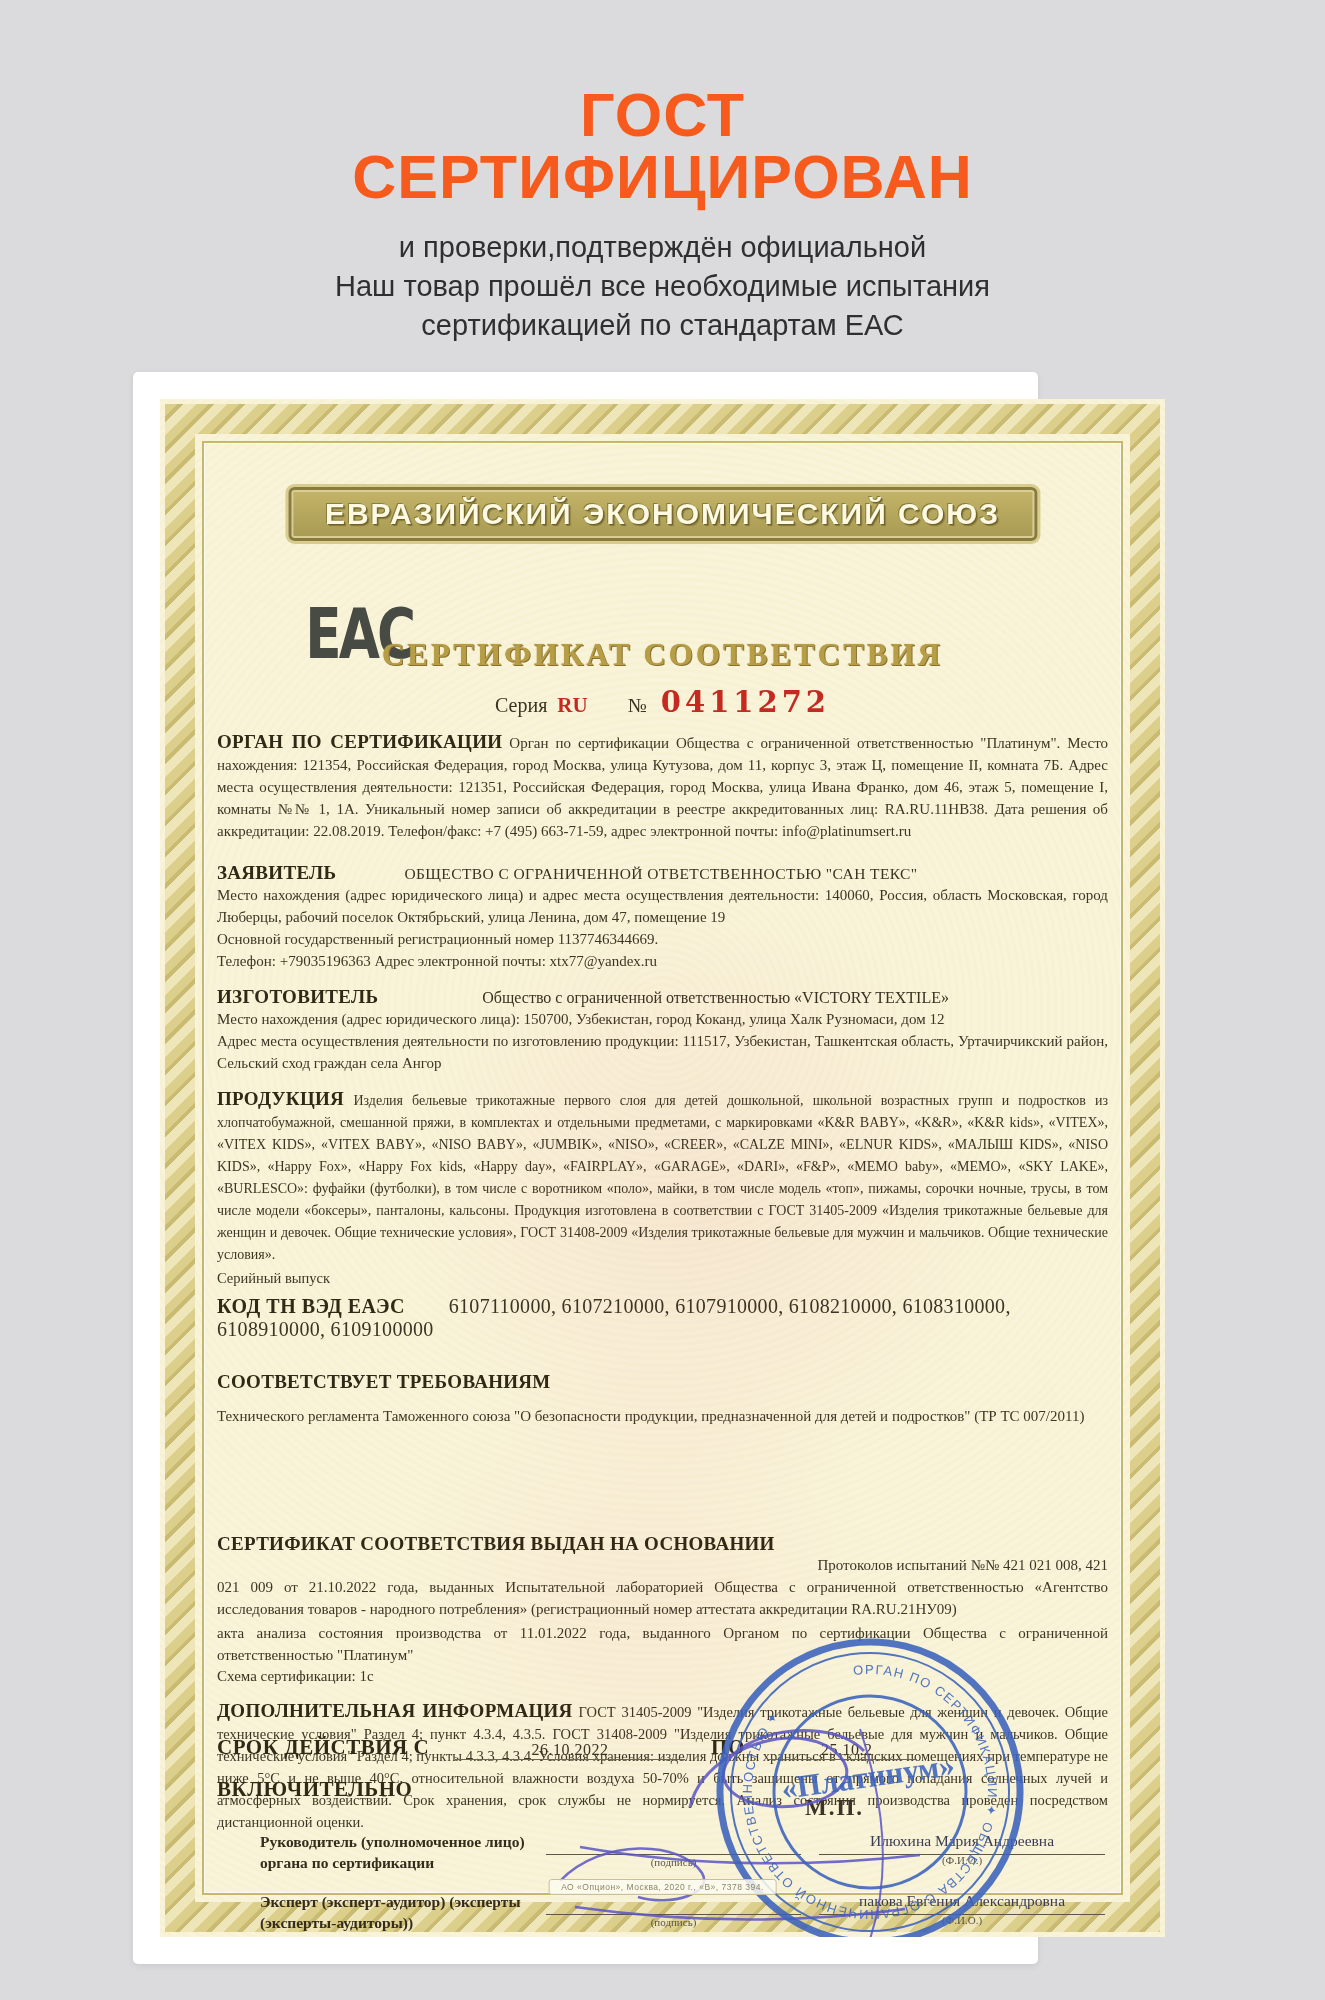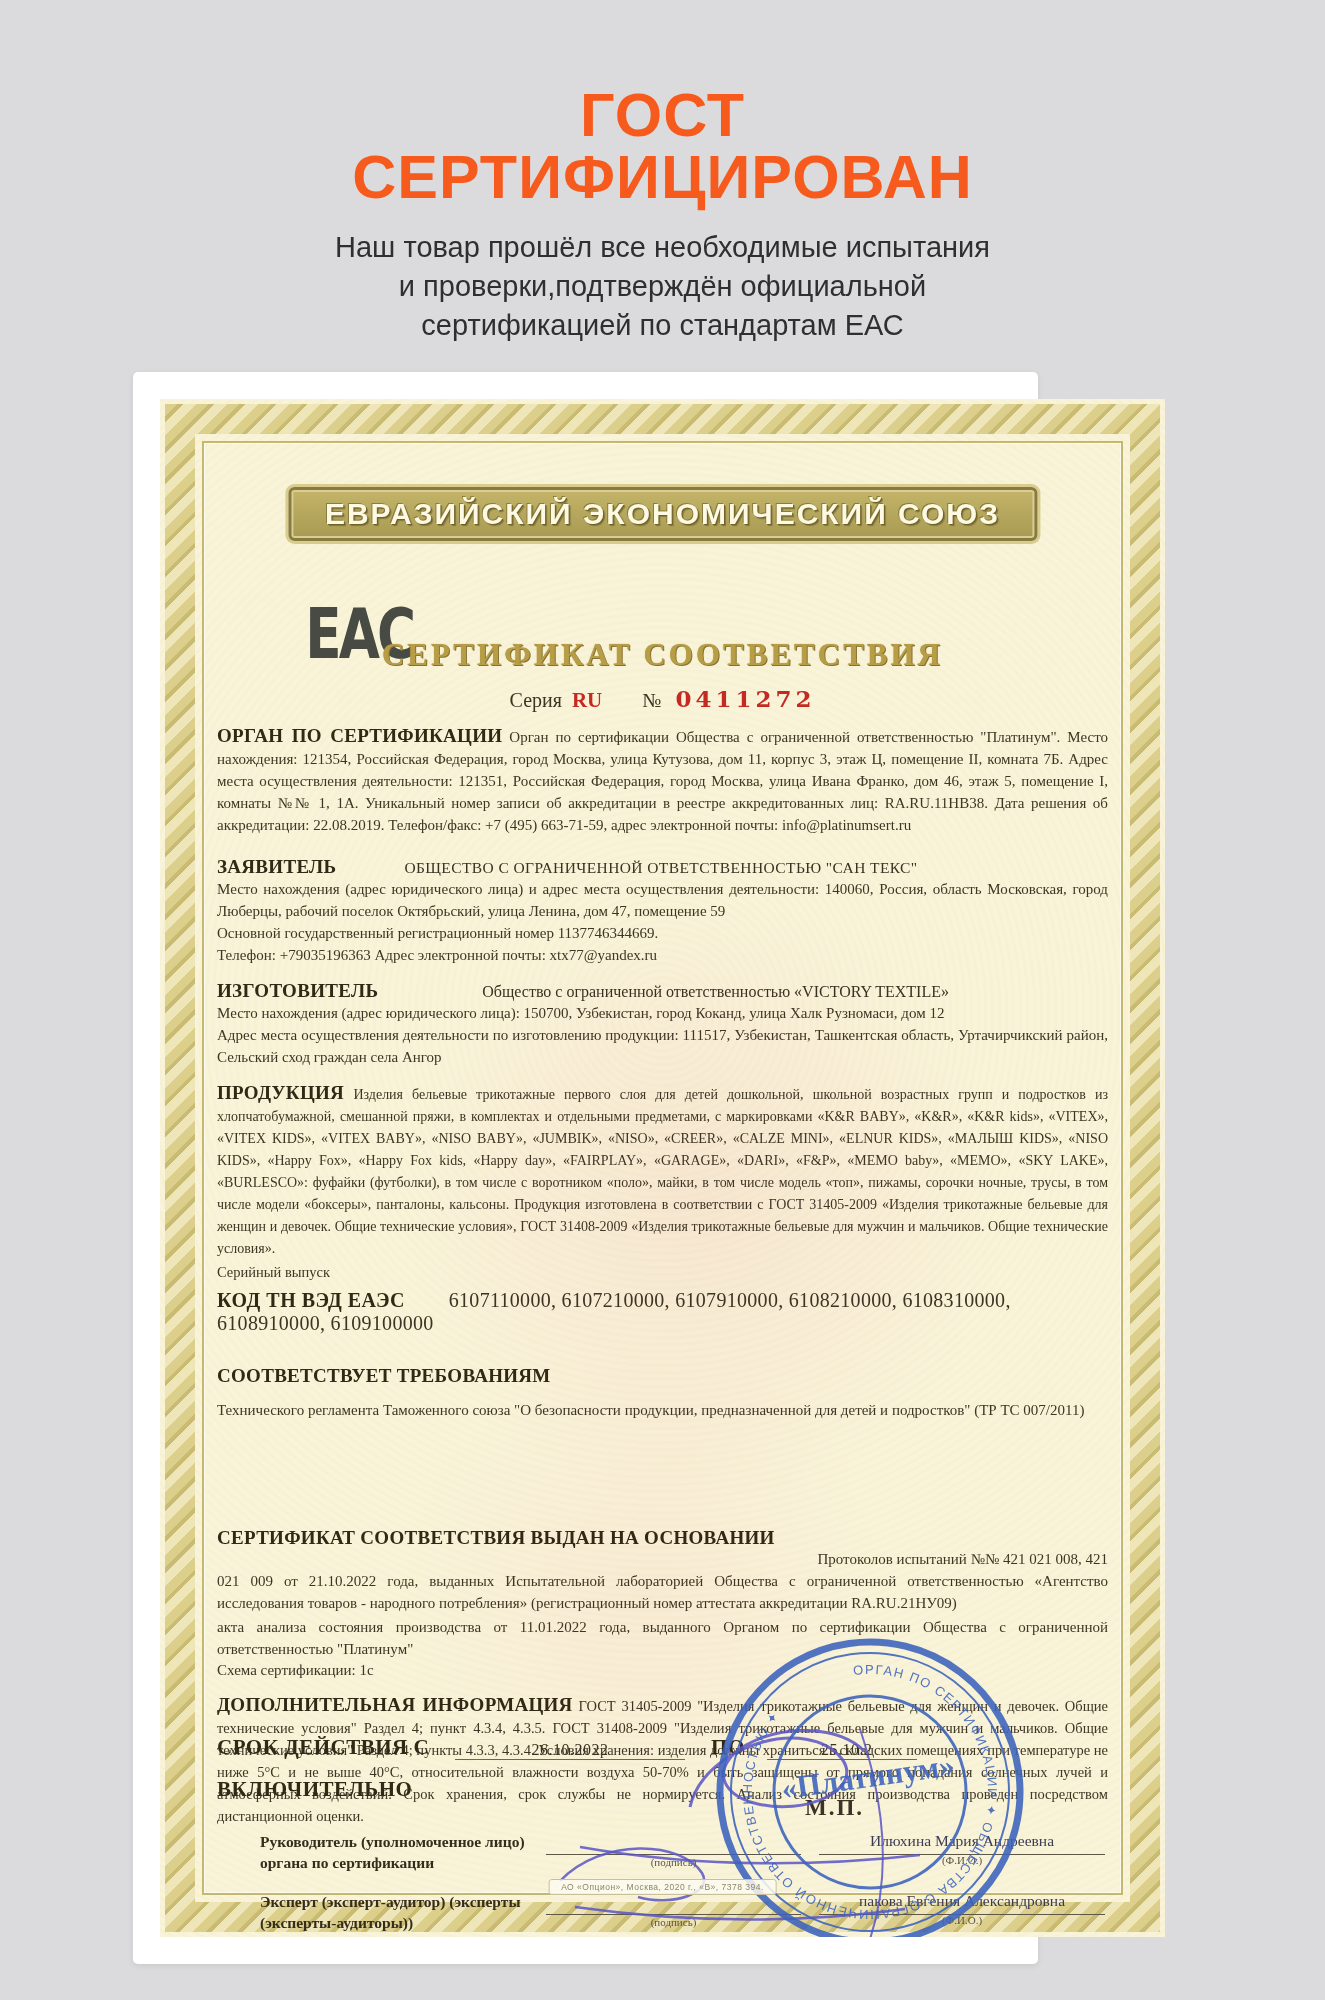--- a/index.html
+++ b/index.html
@@ -78,21 +78,21 @@
   }
   .num-row{margin-top:8px;text-align:center;font-size:20px;color:#35354a;}
   .num-label{color:#3c3322;margin-right:8px;}
   .num-value{
     display:inline-block;min-width:460px;text-align:left;padding-left:24px;
     border-bottom:1.5px solid #8f8aa5;font-size:20px;color:#33334d;letter-spacing:.5px;
   }
   .series-row{margin-top:12px;text-align:center;font-size:20px;color:#3c3322;}
   .series-ru{color:#c42a21;font-weight:bold;font-size:21px;margin:0 40px 0 10px;}
   .serial{
-    color:#c42a21;font-weight:bold;font-size:23px;letter-spacing:4px;margin-left:14px;
+    color:#c42a21;font-weight:bold;font-size:29px;letter-spacing:4px;margin-left:14px;
     font-family:"DejaVu Serif",serif;
   }
   .para{margin:0;text-align:justify;font-size:15px;line-height:22px;}
   .para .h{font-weight:bold;font-size:19px;letter-spacing:.3px;color:#312816;}
   .mt-org{margin-top:12px;}
   .sec{margin-top:20px;}
   .sec .h{font-weight:bold;font-size:19px;letter-spacing:.3px;color:#312816;}
   .headline{font-size:16px;color:#3a3122;margin-left:64px;}
   .headline-caps{font-size:15.5px;letter-spacing:.4px;}
   .bodyline{font-size:15px;line-height:22px;text-align:justify;margin:0;}
@@ -154,22 +154,22 @@
 </style>
 </head>
 <body>
 
 <header class="hero">
   <h1 class="hero-title">
     <span style="display:block">ГОСТ</span>
     <span style="display:block">СЕРТИФИЦИРОВАН</span>
   </h1>
   <p class="hero-sub">
+    <span>и проверки,подтверждён официальной</span>
     <span>Наш товар прошёл все необходимые испытания</span>
-    <span>и проверки,подтверждён официальной</span>
     <span>сертификацией по стандартам ЕАС</span>
   </p>
 </header>
 
 <div class="card">
   <div class="cert">
     <div class="frame-outer"></div>
     <div class="frame-line"></div>
 
     <div class="banner">
@@ -187,21 +187,21 @@
       </div>
 
       <p class="para mt-org">
         <span class="h">ОРГАН ПО СЕРТИФИКАЦИИ</span>
         <span class="b">Орган по сертификации Общества с ограниченной ответственностью "Платинум". Место нахождения: 121354, Российская Федерация, город Москва, улица Кутузова, дом 11, корпус 3, этаж Ц, помещение II, комната 7Б. Адрес места осуществления деятельности: 121351, Российская Федерация, город Москва, улица Ивана Франко, дом 46, этаж 5, помещение I, комнаты №№ 1, 1А. Уникальный номер записи об аккредитации в реестре аккредитованных лиц: RA.RU.11НВ38. Дата решения об аккредитации: 22.08.2019. Телефон/факс: +7 (495) 663-71-59, адрес электронной почты: info@platinumsert.ru</span>
       </p>
 
       <div class="sec">
         <span class="h">ЗАЯВИТЕЛЬ</span>
         <span class="headline headline-caps">ОБЩЕСТВО С ОГРАНИЧЕННОЙ ОТВЕТСТВЕННОСТЬЮ "САН ТЕКС"</span>
-        <p class="bodyline">Место нахождения (адрес юридического лица) и адрес места осуществления деятельности: 140060, Россия, область Московская, город Люберцы, рабочий поселок Октябрьский, улица Ленина, дом 47, помещение 59</p>
+        <p class="bodyline">Место нахождения (адрес юридического лица) и адрес места осуществления деятельности: 140060, Россия, область Московская, город Люберцы, рабочий поселок Октябрьский, улица Ленина, дом 47, помещение 19</p>
         <p class="bodyline">Основной государственный регистрационный номер 1137746344669.</p>
         <p class="bodyline">Телефон: +79035196363 Адрес электронной почты: xtx77@yandex.ru</p>
       </div>
 
       <div class="sec" style="margin-top:14px">
         <span class="h">ИЗГОТОВИТЕЛЬ</span>
         <span class="headline" style="margin-left:100px">Общество с ограниченной ответственностью «VICTORY TEXTILE»</span>
         <p class="bodyline">Место нахождения (адрес юридического лица): 150700, Узбекистан, город Коканд, улица Халк Рузномаси, дом 12</p>
         <p class="bodyline">Адрес места осуществления деятельности по изготовлению продукции: 111517, Узбекистан, Ташкентская область, Уртачирчикский район, Сельский сход граждан села Ангор</p>
       </div>

